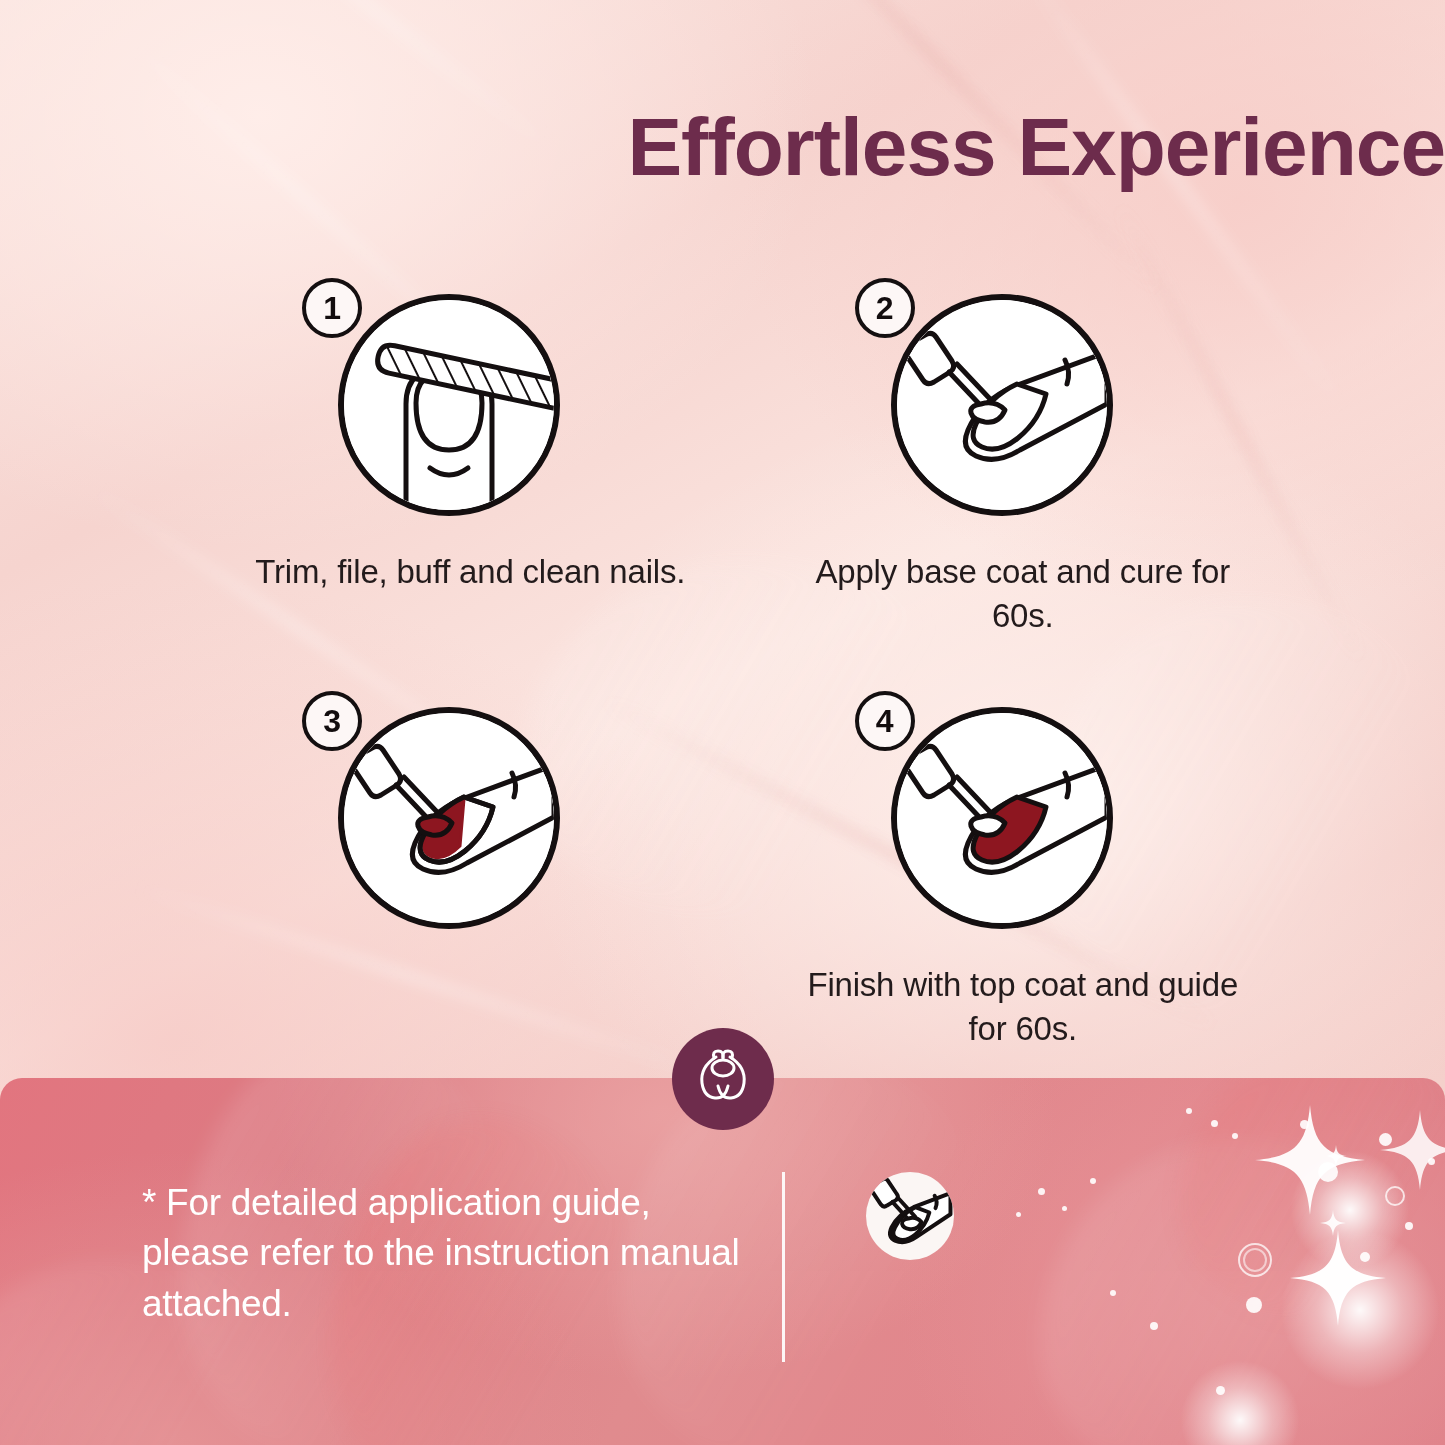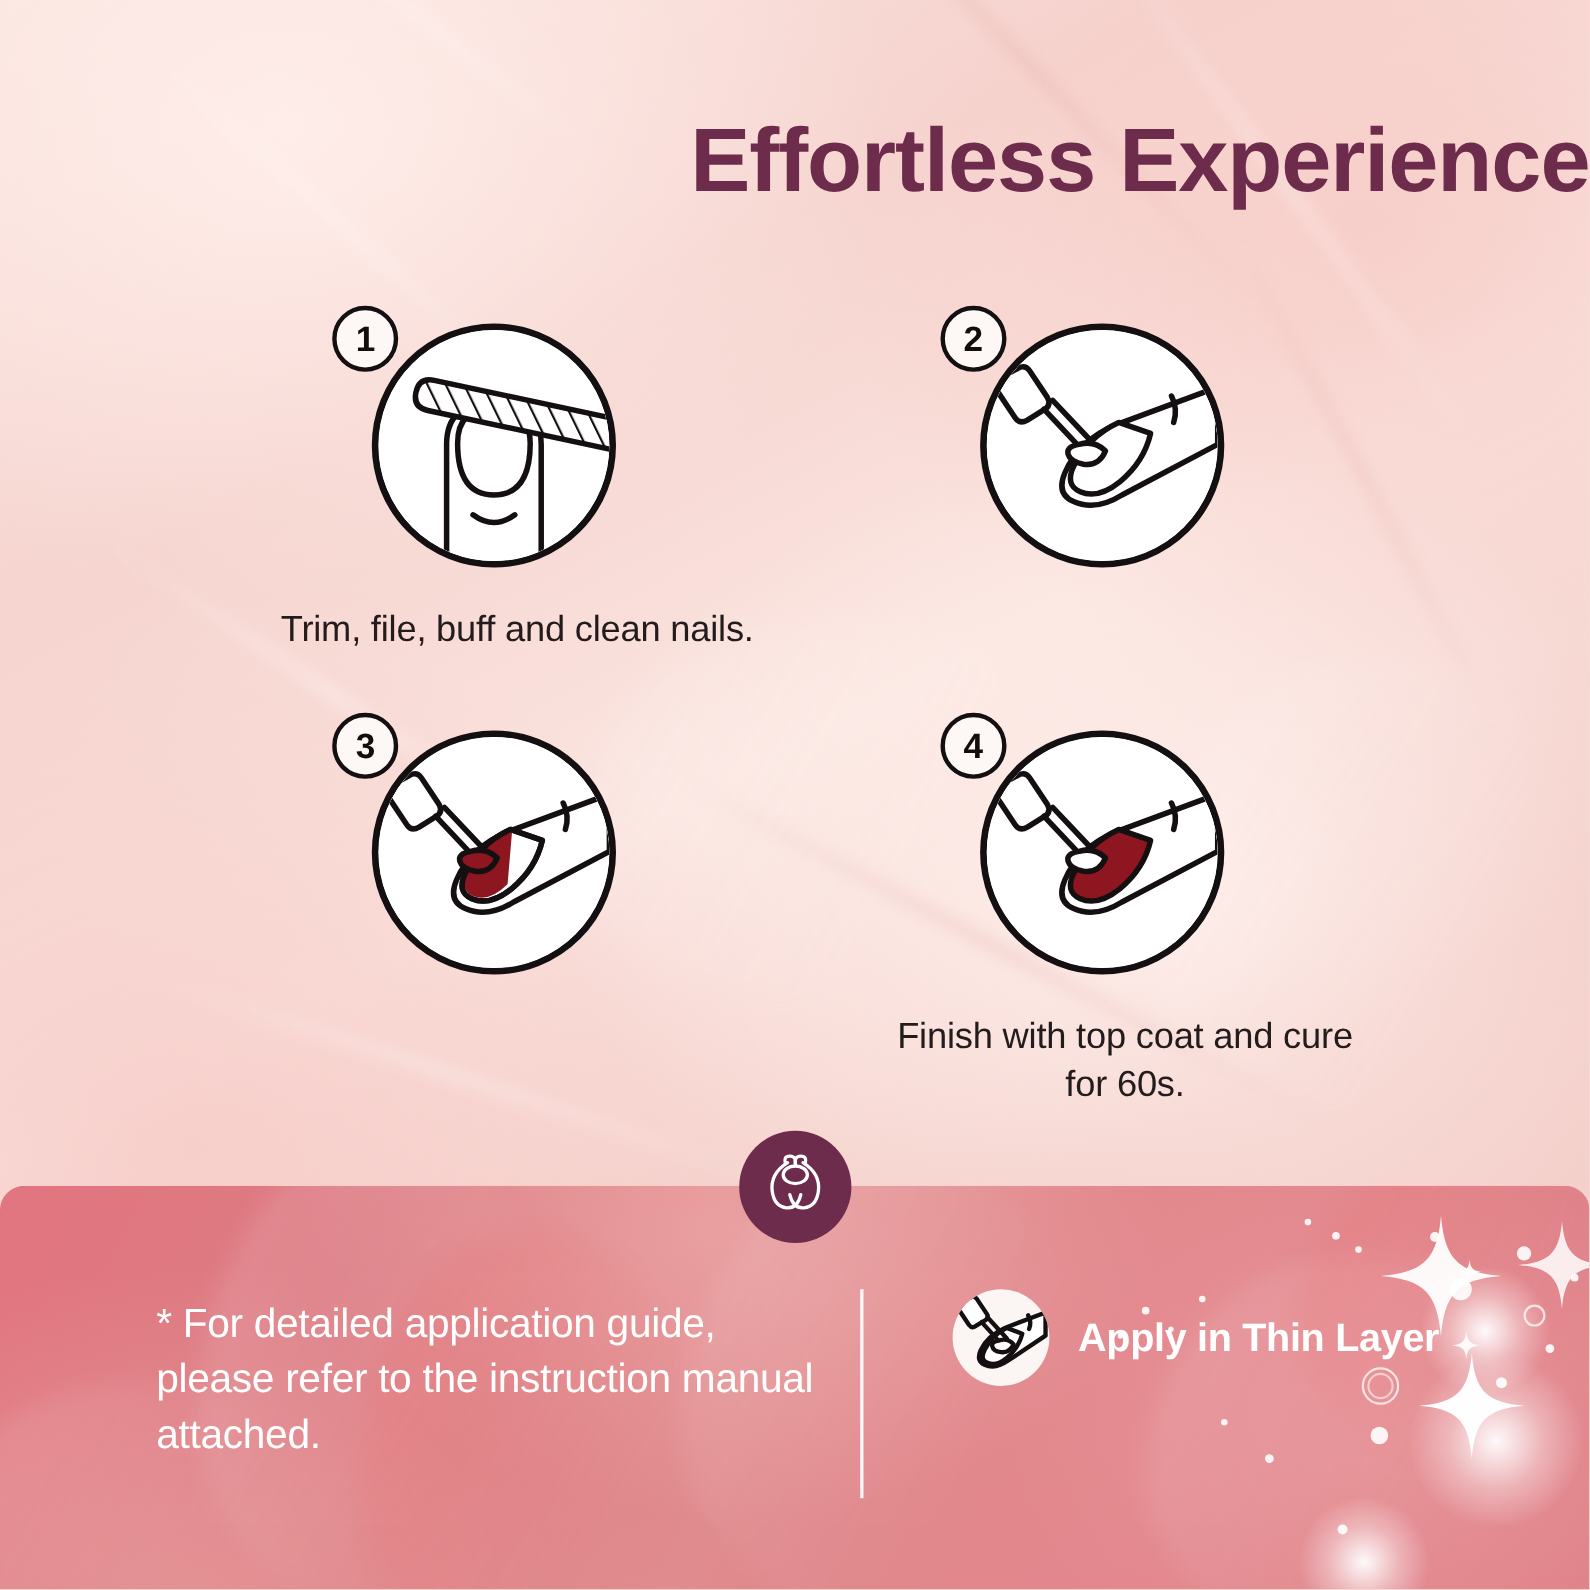--- a/index.html
+++ b/index.html
@@ -244,20 +244,21 @@
 
               <path d="M52 72 L86 108" stroke-width="5"></path>
               <path d="M60 64 L94 100" stroke-width="5"></path>
 
               <path d="M84 104 q14 -4 24 6 q-6 14 -20 12 q-12 -2 -14 -9 q-2 -7 10 -9 Z" fill="#fff"></path>
             </g>
           </svg>
         </div>
         <div class="badge">2</div>
       </div>
+      <div class="caption">Apply base coat and cure for 60s.</div>
     </div>
 
     <div class="step">
       <div class="art-wrap">
         <div class="art-circle">
           <svg viewBox="0 0 210 210">
             <defs>
                 <clipPath id="c3">
                   <circle cx="105" cy="105" r="105"></circle>
                 </clipPath>
@@ -298,21 +299,21 @@
               <path d="M168 60 q6 12 2 24"></path>
               <path d="M12 44 q-6 6 -2 12 l16 24 q4 6 11 2 l16 -10 q6 -4 2 -11 l-16 -24 q-4 -6 -11 -2 Z" fill="#fff"></path>
               <path d="M52 72 L86 108"></path>
               <path d="M60 64 L94 100"></path>
               <path d="M84 104 q14 -4 24 6 q-6 14 -20 12 q-12 -2 -14 -9 q-2 -7 10 -9 Z" fill="#fff"></path>
             </g>
           </svg>
         </div>
         <div class="badge">4</div>
       </div>
-      <div class="caption">Finish with top coat and cure for 60s.</div>
+      <div class="caption">Finish with top coat and guide for 60s.</div>
     </div>
 
   </div>
 
   <div class="bottom">
     <div class="petal" style="left:180px;top:-40px;width:330px;height:430px;opacity:.55;"></div>
     <div class="petal warm" style="left:330px;top:40px;width:300px;height:400px;opacity:.65;"></div>
     <div class="petal" style="left:620px;top:-20px;width:380px;height:420px;opacity:.38;"></div>
     <div class="petal" style="left:1040px;top:60px;width:400px;height:360px;opacity:.45;"></div>
     <div class="petal warm" style="left:1180px;top:-30px;width:300px;height:280px;opacity:.55;"></div>
@@ -371,21 +372,20 @@
             <path d="M96 24 L54 40 q-18 8 -25 23 q-5 11 4 15 q11 5 24 -4 L96 48 Z" fill="#fff"></path>
             <path d="M56 40 q-16 8 -23 23 q-5 10 3 13 q9 4 20 -5 q12 -10 16 -25 Z" fill="#fff"></path>
             <path d="M78 27 q4 7 1 14"></path>
             <path d="M8 14 q-4 4 -1 8 l10 15 q3 4 7 1 l10 -6 q4 -3 1 -7 l-10 -15 q-3 -4 -7 -1 Z" fill="#fff"></path>
             <path d="M30 34 L50 56"></path>
             <path d="M36 29 L56 51"></path>
             <path d="M48 53 q9 -3 15 4 q-4 9 -13 8 q-8 -1 -9 -6 q-1 -5 7 -6 Z" fill="#fff"></path>
           </g>
         </svg>
       </span>
-      <span class="feat-label">Apply in Thin Layer</span>
     </div>
 
 
   </div>
 
   <div class="logo-badge">
     <span>
       <svg width="62" height="58" viewBox="0 0 62 58">
         <g fill="none" stroke="#ffffff" stroke-width="3" stroke-linecap="round">
           <path d="M22 10 q-2 -7 4 -7 q6 0 5 7"></path>

